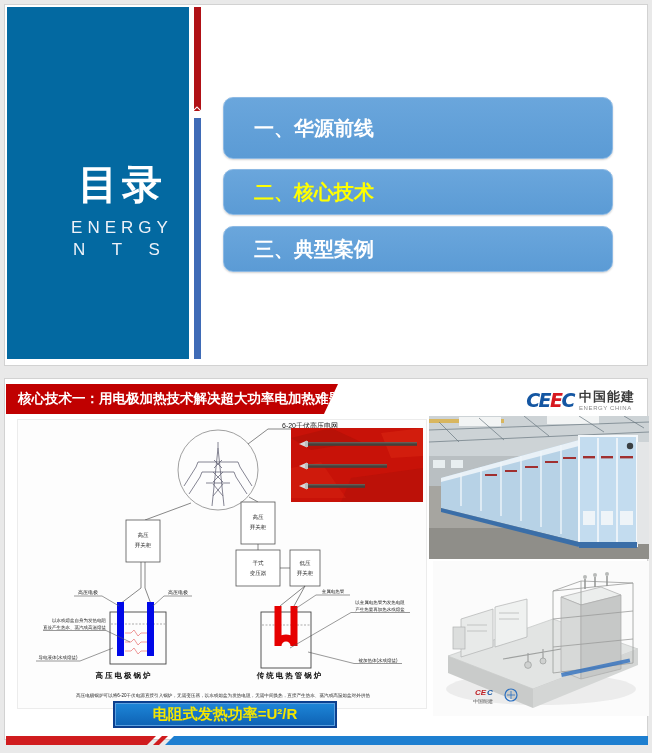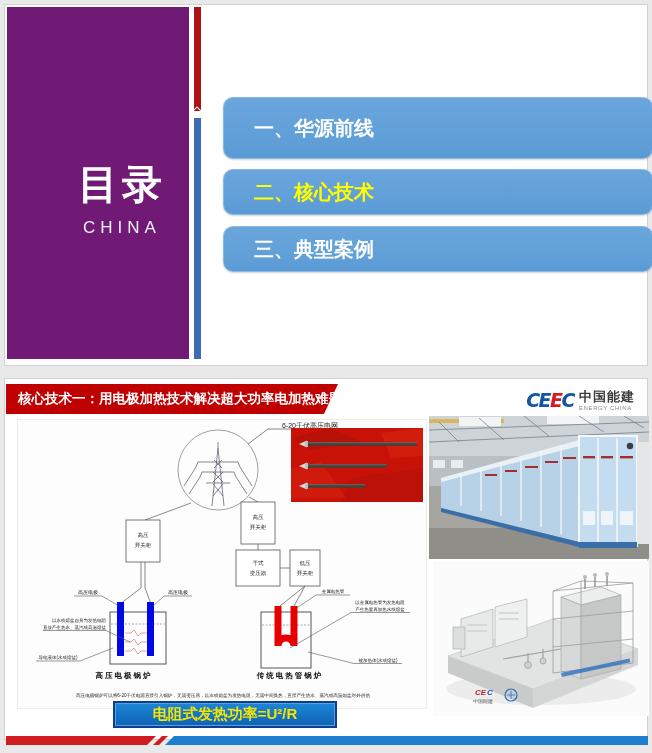--- a/index.html
+++ b/index.html
@@ -13,35 +13,35 @@
   .slide {
     position:absolute; left:4px; width:644px; height:362px;
     background:#ffffff; border:1px solid #d2d2d2;
   }
   #slide1 { top:4px; }
   #slide2 { top:378px; }
 
   
   .toc-panel {
     position:absolute; left:2px; top:2px; width:182px; height:352px;
-    background:#701a75; color:#fff; text-align:center;padding-left:48px;
+    background:#0369a1; color:#fff; text-align:center;padding-left:48px;
   }
   .toc-title { margin-top:150px; font-size:40px; font-weight:bold; letter-spacing:4px; }
   .toc-sub { font-size:17px; letter-spacing:5px; color:#eef2f9; margin-top:6px; }
   .toc-sub2 { font-size:17px; letter-spacing:11px; color:#eef2f9; margin-top:2px; }
 
   .stripe-red  { position:absolute; left:189px; top:2px;   width:7px; height:104px; background:#b01116; }
   .stripe-blue { position:absolute; left:189px; top:113px; width:7px; height:241px; background:#3f6bb6; }
   .stripe-diamond {
     position:absolute; left:188px; top:103px; width:8px; height:8px;
     border:1px solid #fff; transform:rotate(45deg); background:transparent;
   }
 
   .menu-btn {
-    position:absolute; left:218px; width:430px;
+    position:absolute; left:218px; width:390px;
     background:linear-gradient(#6aa6dc,#5b9bd5);
     border:1px solid #8cb9e4; border-radius:10px;
     color:#ffffff; font-weight:bold; font-size:20px;
     display:flex; align-items:center; padding-left:30px;
     box-shadow:0 1px 2px rgba(0,0,0,.18);
   }
   #menu-0 { top:92px;  height:62px; }
   #menu-1 { top:164px; height:46px; }
   #menu-2 { top:221px; height:46px; }
   .menu-btn.hl { color:#ffff00; }
@@ -84,21 +84,22 @@
   .footer-bar { position:absolute; left:1px; top:352px; width:642px; height:9px; }
 
   svg text { font-family:"Liberation Sans", sans-serif; }
 </style>
 </head>
 <body>
 
 <div class="slide" id="slide1">
   <div class="toc-panel">
     <div class="toc-title">目录</div>
-    <div class="toc-sub">CHINA</div>
+    <div class="toc-sub">ENERGY</div>
+    <div class="toc-sub2">N T S</div>
   </div>
   <div class="stripe-red"></div>
   <div class="stripe-blue"></div>
   <div class="stripe-diamond"></div>
 
   <div class="menu-btn" id="menu-0">
     <span>一、华源前线</span>
   </div>
   <div class="menu-btn" id="menu-2">
     <span>三、典型案例</span>

